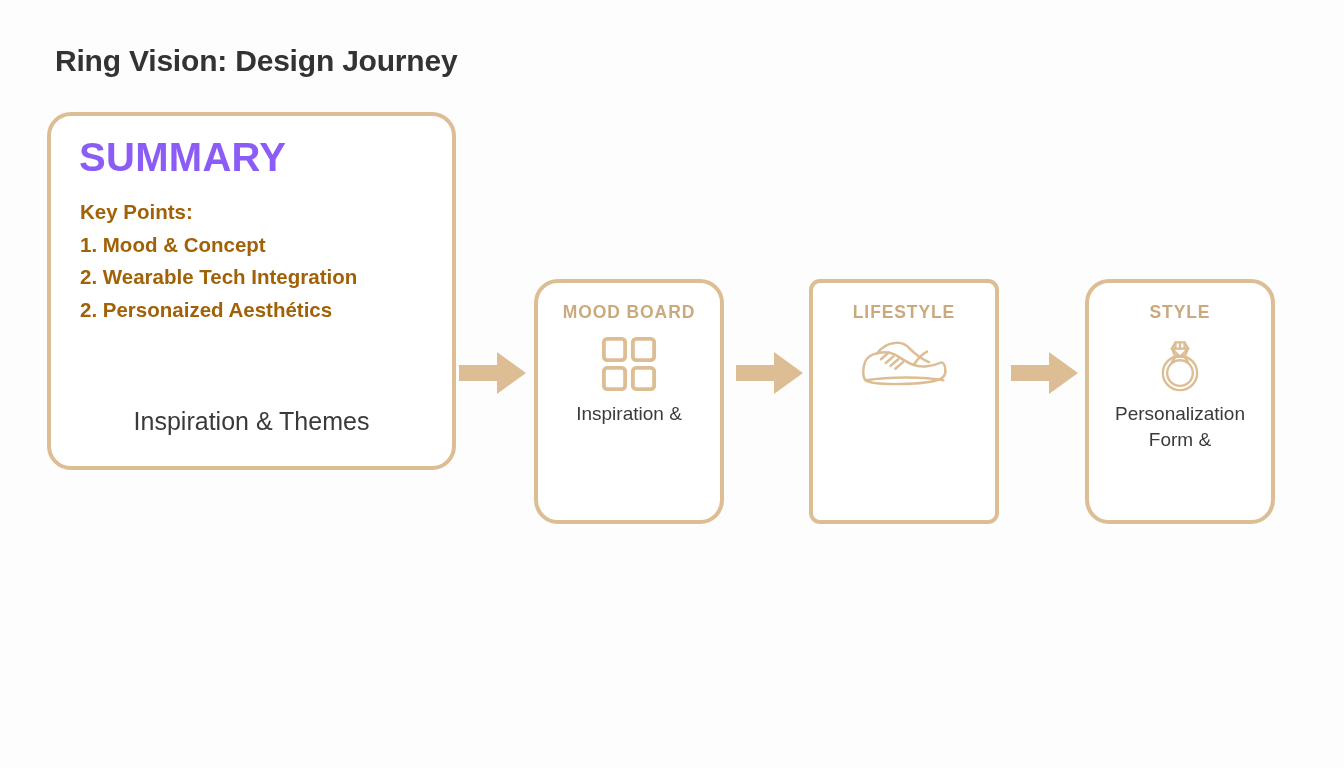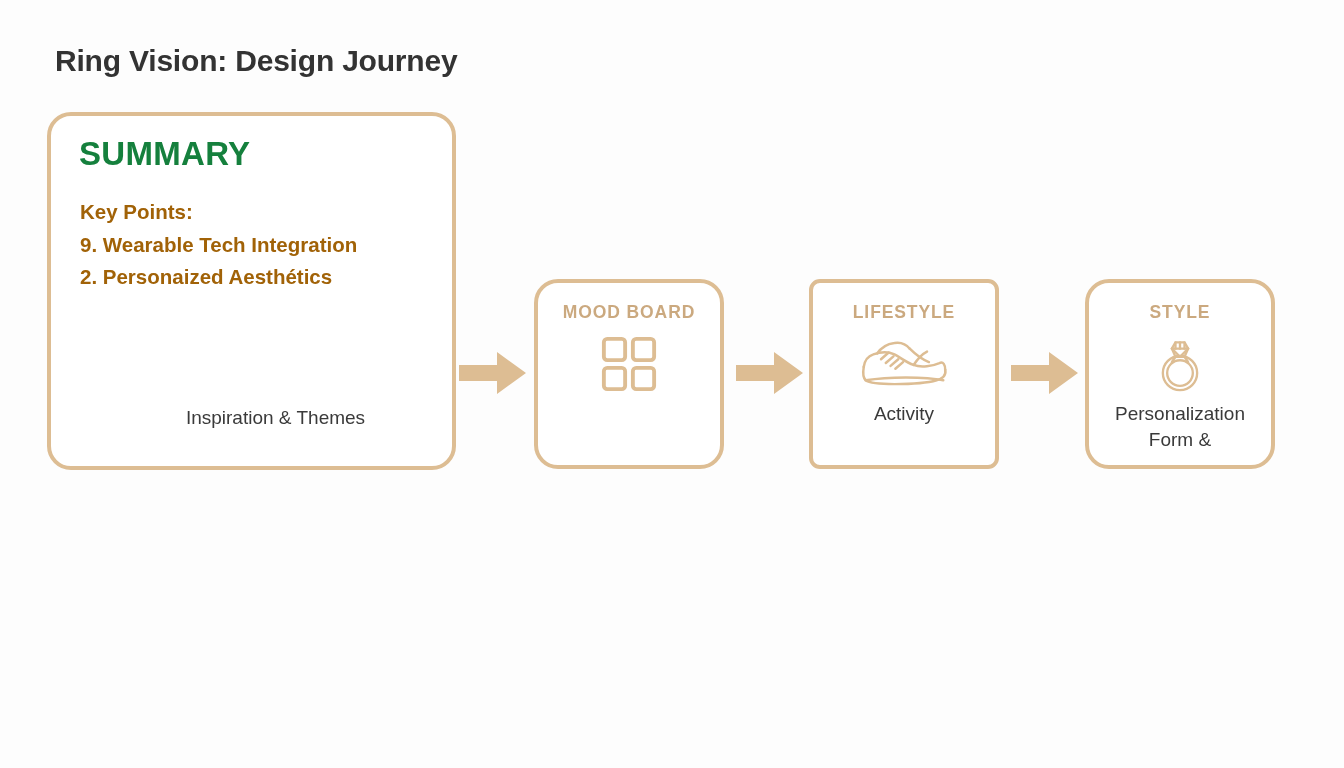--- a/index.html
+++ b/index.html
@@ -42,52 +42,51 @@
     height: 358px;
     box-sizing: border-box;
     border: 4px solid #ddbd93;
     border-radius: 24px;
     background: #ffffff;
   }
   #summary-heading {
     position: absolute;
     left: 28px;
     top: 19px;
-    font-size: 33px;
-    font-weight: bold;
-    color: #15803d;
+    font-size: 40px;
+    font-weight: bold;
+    color: #8b5cf6;
     letter-spacing: 0.3px;
   }
   #summary-keypoints {
     position: absolute;
     left: 29px;
     top: 80px;
     font-size: 20.5px;
     font-weight: bold;
     color: #a16207;
     line-height: 32.6px;
   }
   #summary-keypoints div { white-space: nowrap; }
   #summary-footer {
     position: absolute;
     left: 0;
     top: 291px;
     width: 100%;
     text-align: center;
-    font-size: 19px;
+    font-size: 25px;
     color: #3a3a3a;
-    padding-left: 24px;
   }
 
   
   .stage-card {
     position: absolute;
     top: 271px;
     width: 190px;
-    height: 190px;
+    height: 245px;
     box-sizing: border-box;
     border: 4px solid #ddbd93;
     border-radius: 24px;
     background: #ffffff;
   }
   #stage-card-0 { left: 534px; }
   #stage-card-1 { left: 809px; border-radius: 11px; }
   #stage-card-2 { left: 1085px; padding-left: 12px; }
 
   .stage-title {
@@ -135,41 +134,45 @@
 <body>
 
 <div id="slide">
 
   <div id="page-title">Ring Vision: Design Journey</div>
 
   <div id="summary-card">
     <div id="summary-heading">SUMMARY</div>
     <div id="summary-keypoints">
       <div>Key Points:</div>
-      <div>9. Wearable Tech Integration</div>
+      <div>1. Mood &amp; Concept</div>
+      <div>2. Wearable Tech Integration</div>
       <div>2. Personaized Aesthétics</div>
     </div>
     <div id="summary-footer">Inspiration &amp; Themes</div>
   </div>
 
   <div class="flow-arrow" id="flow-arrow-0">
     <svg viewBox="0 0 68 46" width="68" height="46" aria-hidden="true">
       <path d="M0,15 L38,15 L38,2 L67,23 L38,44 L38,31 L0,31 Z" fill="#ddbd93"></path>
     </svg>
   </div>
 
   <div class="stage-card" id="stage-card-0">
     <div class="stage-title">MOOD BOARD</div>
     <div class="stage-icon">
       <svg viewBox="0 0 60 60" width="58" height="58" aria-hidden="true">
         <rect x="4" y="4" width="22" height="22" rx="3.5" ry="3.5" fill="none" stroke="#ddbd93" stroke-width="4"></rect>
         <rect x="34" y="4" width="22" height="22" rx="3.5" ry="3.5" fill="none" stroke="#ddbd93" stroke-width="4"></rect>
         <rect x="4" y="34" width="22" height="22" rx="3.5" ry="3.5" fill="none" stroke="#ddbd93" stroke-width="4"></rect>
         <rect x="34" y="34" width="22" height="22" rx="3.5" ry="3.5" fill="none" stroke="#ddbd93" stroke-width="4"></rect>
       </svg>
+    </div>
+    <div class="stage-caption">
+      <div>Inspiration &amp;</div>
     </div>
   </div>
 
   <div class="flow-arrow" id="flow-arrow-1">
     <svg viewBox="0 0 68 46" width="68" height="46" aria-hidden="true">
       <path d="M0,15 L38,15 L38,2 L67,23 L38,44 L38,31 L0,31 Z" fill="#ddbd93"></path>
     </svg>
   </div>
 
   <div class="stage-card" id="stage-card-1">
@@ -184,21 +187,20 @@
           <path d="M24,24 L32,17"></path>
           <path d="M29,28 L37,21"></path>
           <path d="M34,31 L42,24"></path>
           <path d="M39,34 L47,27"></path>
           <path d="M58,30 C62,24 66,19 72,16"></path>
           <path d="M8,46 C20,44 34,43 50,43 C66,43 80,44 89,46"></path>
         </g>
       </svg>
     </div>
     <div class="stage-caption">
-      <div>Activity</div>
     </div>
   </div>
 
   <div class="flow-arrow" id="flow-arrow-2">
     <svg viewBox="0 0 68 46" width="68" height="46" aria-hidden="true">
       <path d="M0,15 L38,15 L38,2 L67,23 L38,44 L38,31 L0,31 Z" fill="#ddbd93"></path>
     </svg>
   </div>
 
   <div class="stage-card" id="stage-card-2">

